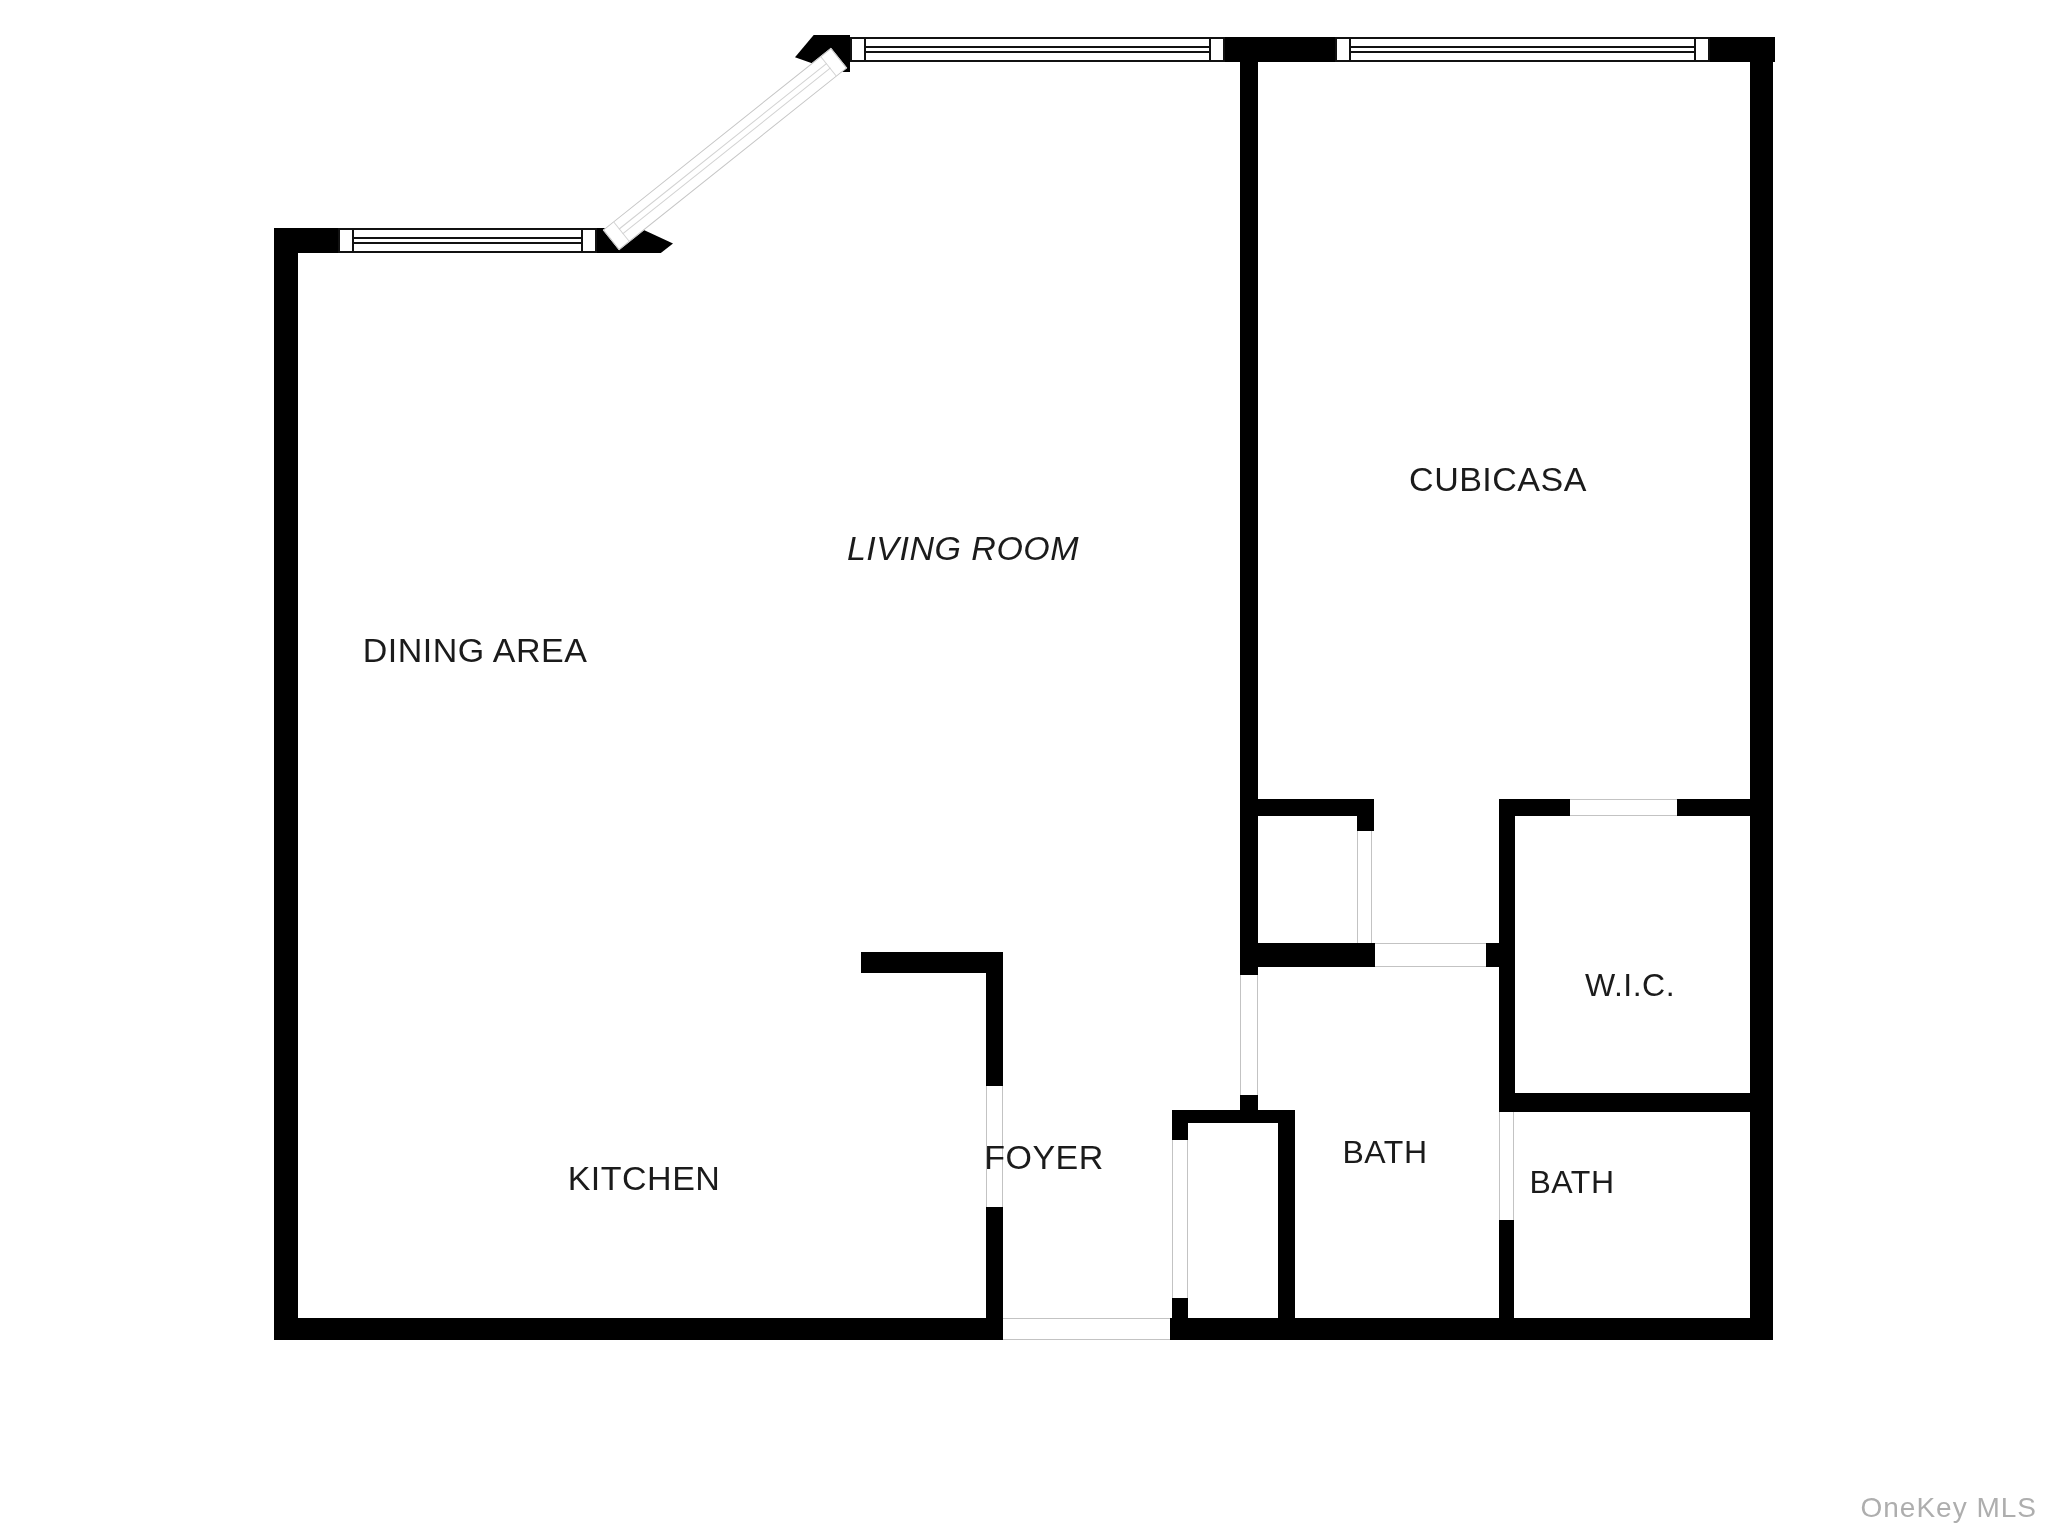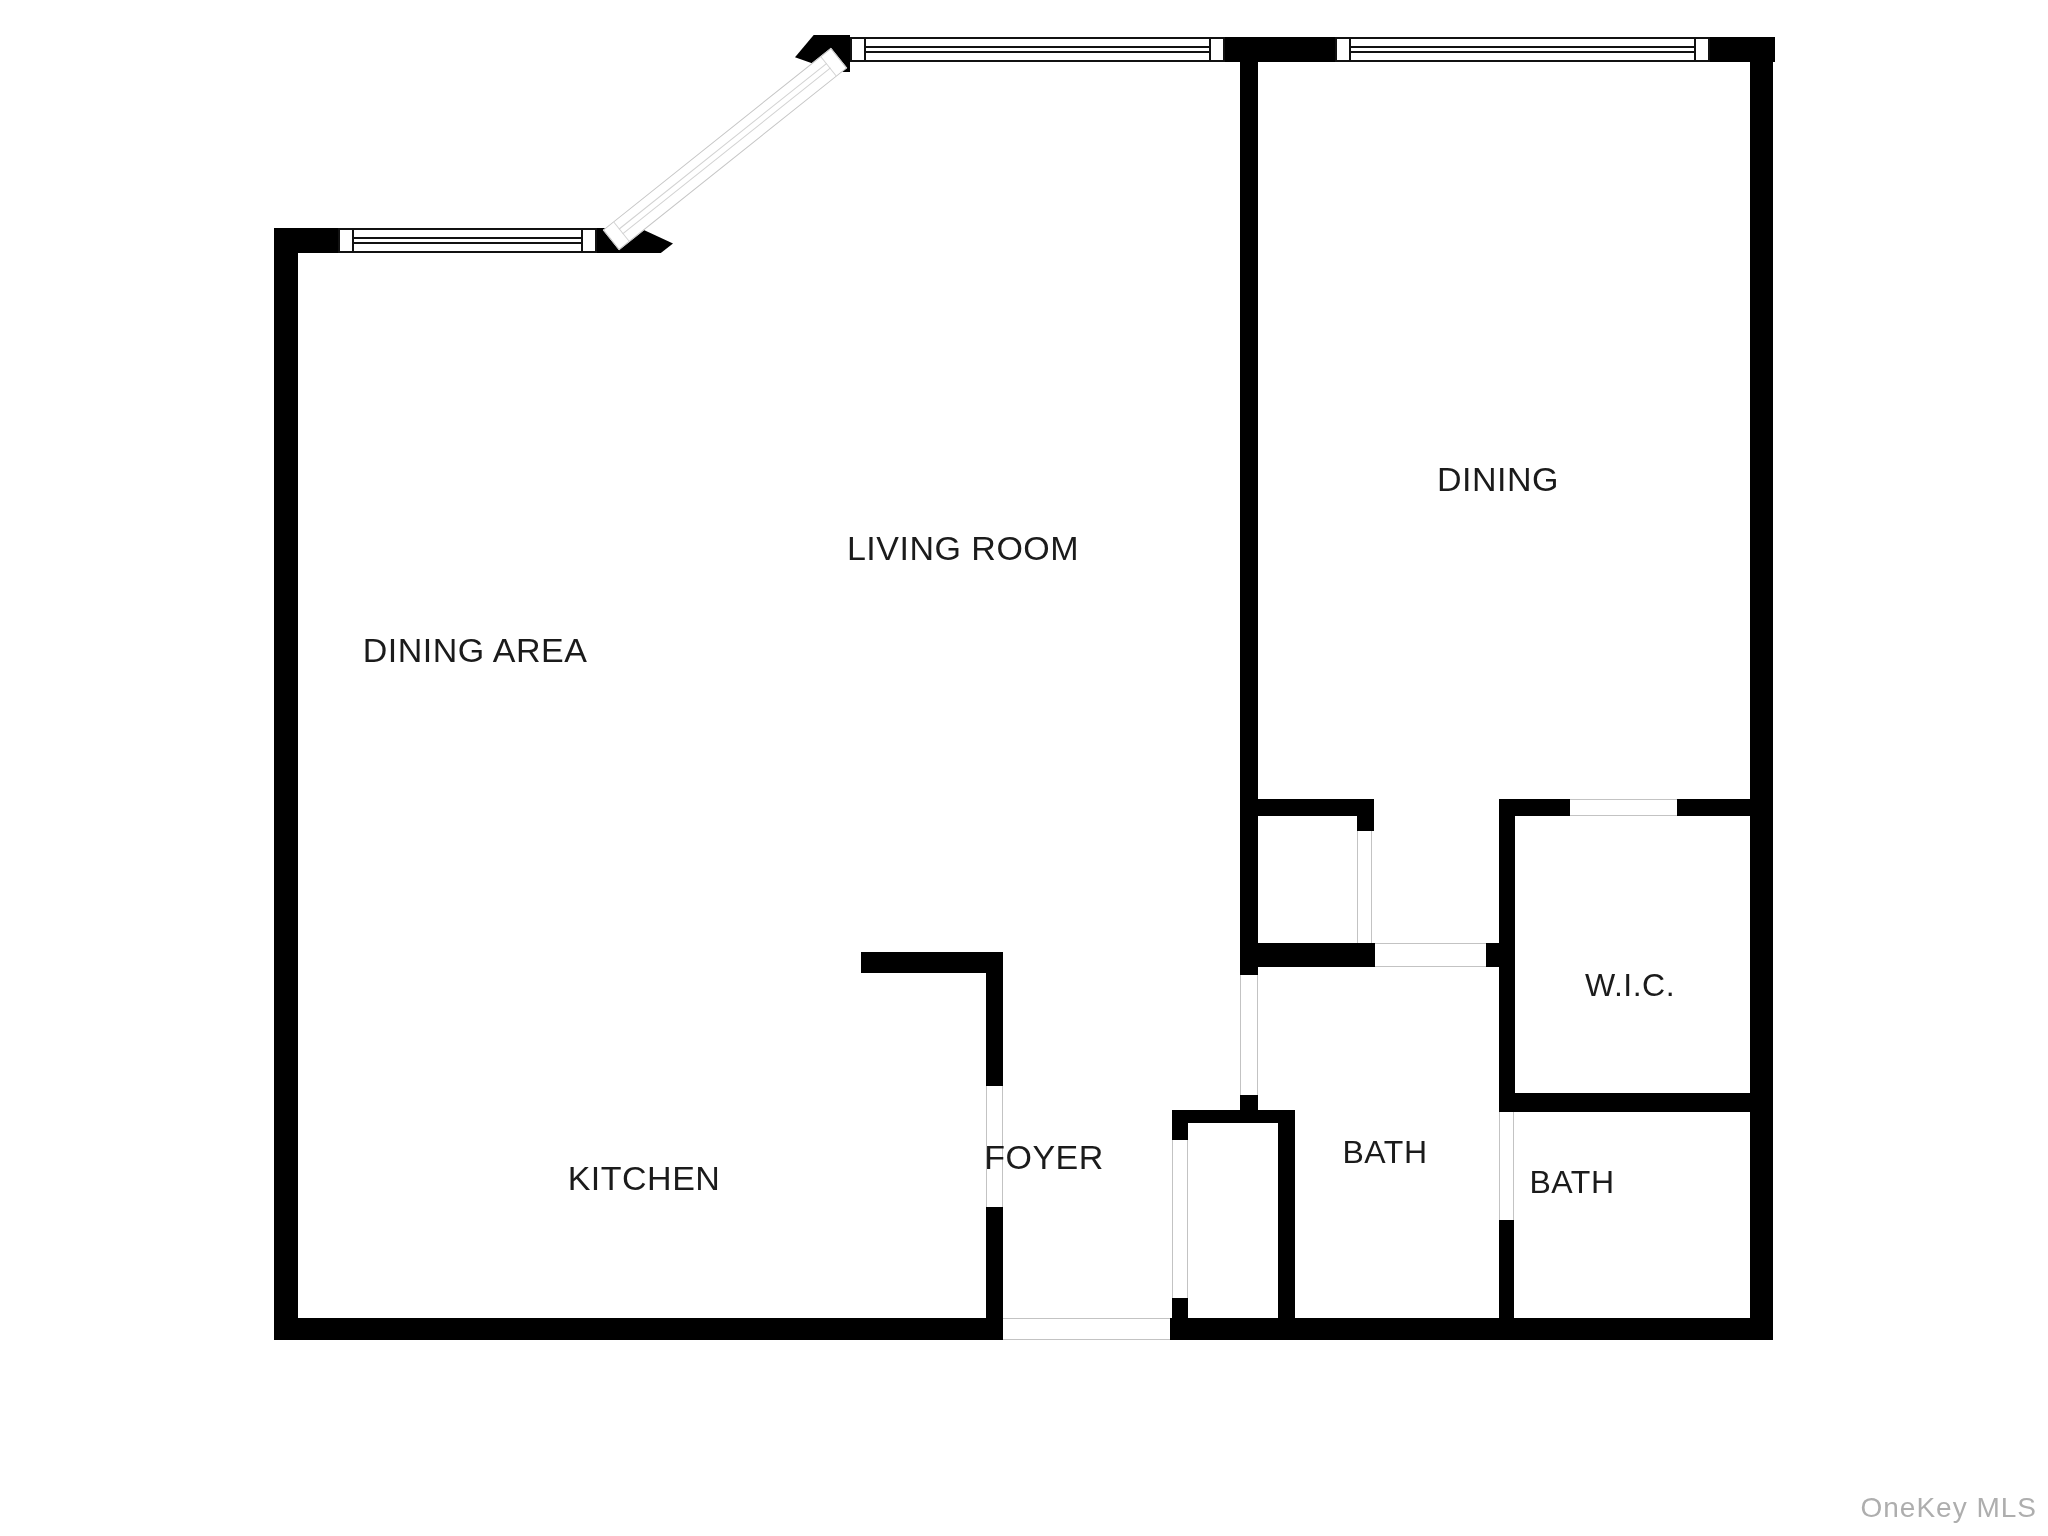--- a/index.html
+++ b/index.html
@@ -108,22 +108,22 @@
   <div class="opening v" style="left:1240px;top:975px;width:18px;height:120px;"></div>
   <div class="opening v" style="left:1357px;top:831px;width:15px;height:112px;"></div>
   <div class="opening h" style="left:1375px;top:943px;width:111px;height:24px;"></div>
   <div class="opening h" style="left:1570px;top:799px;width:107px;height:17px;"></div>
   <div class="opening v" style="left:1499px;top:1112px;width:15px;height:108px;"></div>
   <div class="opening v" style="left:1172px;top:1140px;width:16px;height:158px;"></div>
   <div class="opening v" style="left:986px;top:1086px;width:17px;height:121px;"></div>
   <div class="opening h" style="left:1003px;top:1318px;width:167px;height:22px;"></div>
 
   <div class="room-label" style="left:475px;top:650px;">DINING AREA</div>
-  <div class="room-label" style="left:963px;top:548px;">LIVING ROOM</div>
-  <div class="room-label" style="left:1498px;top:479px;">DINING</div>
+  <div class="room-label" style="left:963px;top:548px;font-style:italic;">LIVING ROOM</div>
+  <div class="room-label" style="left:1498px;top:479px;">CUBICASA</div>
   <div class="room-label" style="left:644px;top:1178px;">KITCHEN</div>
   <div class="room-label" style="left:1044px;top:1157px;">FOYER</div>
   <div class="room-label small" style="left:1385px;top:1152px;">BATH</div>
   <div class="room-label small" style="left:1572px;top:1182px;">BATH</div>
   <div class="room-label small" style="left:1630px;top:985px;">W.I.C.</div>
 
   <div class="watermark">OneKey MLS</div>
 
 </div>
 

